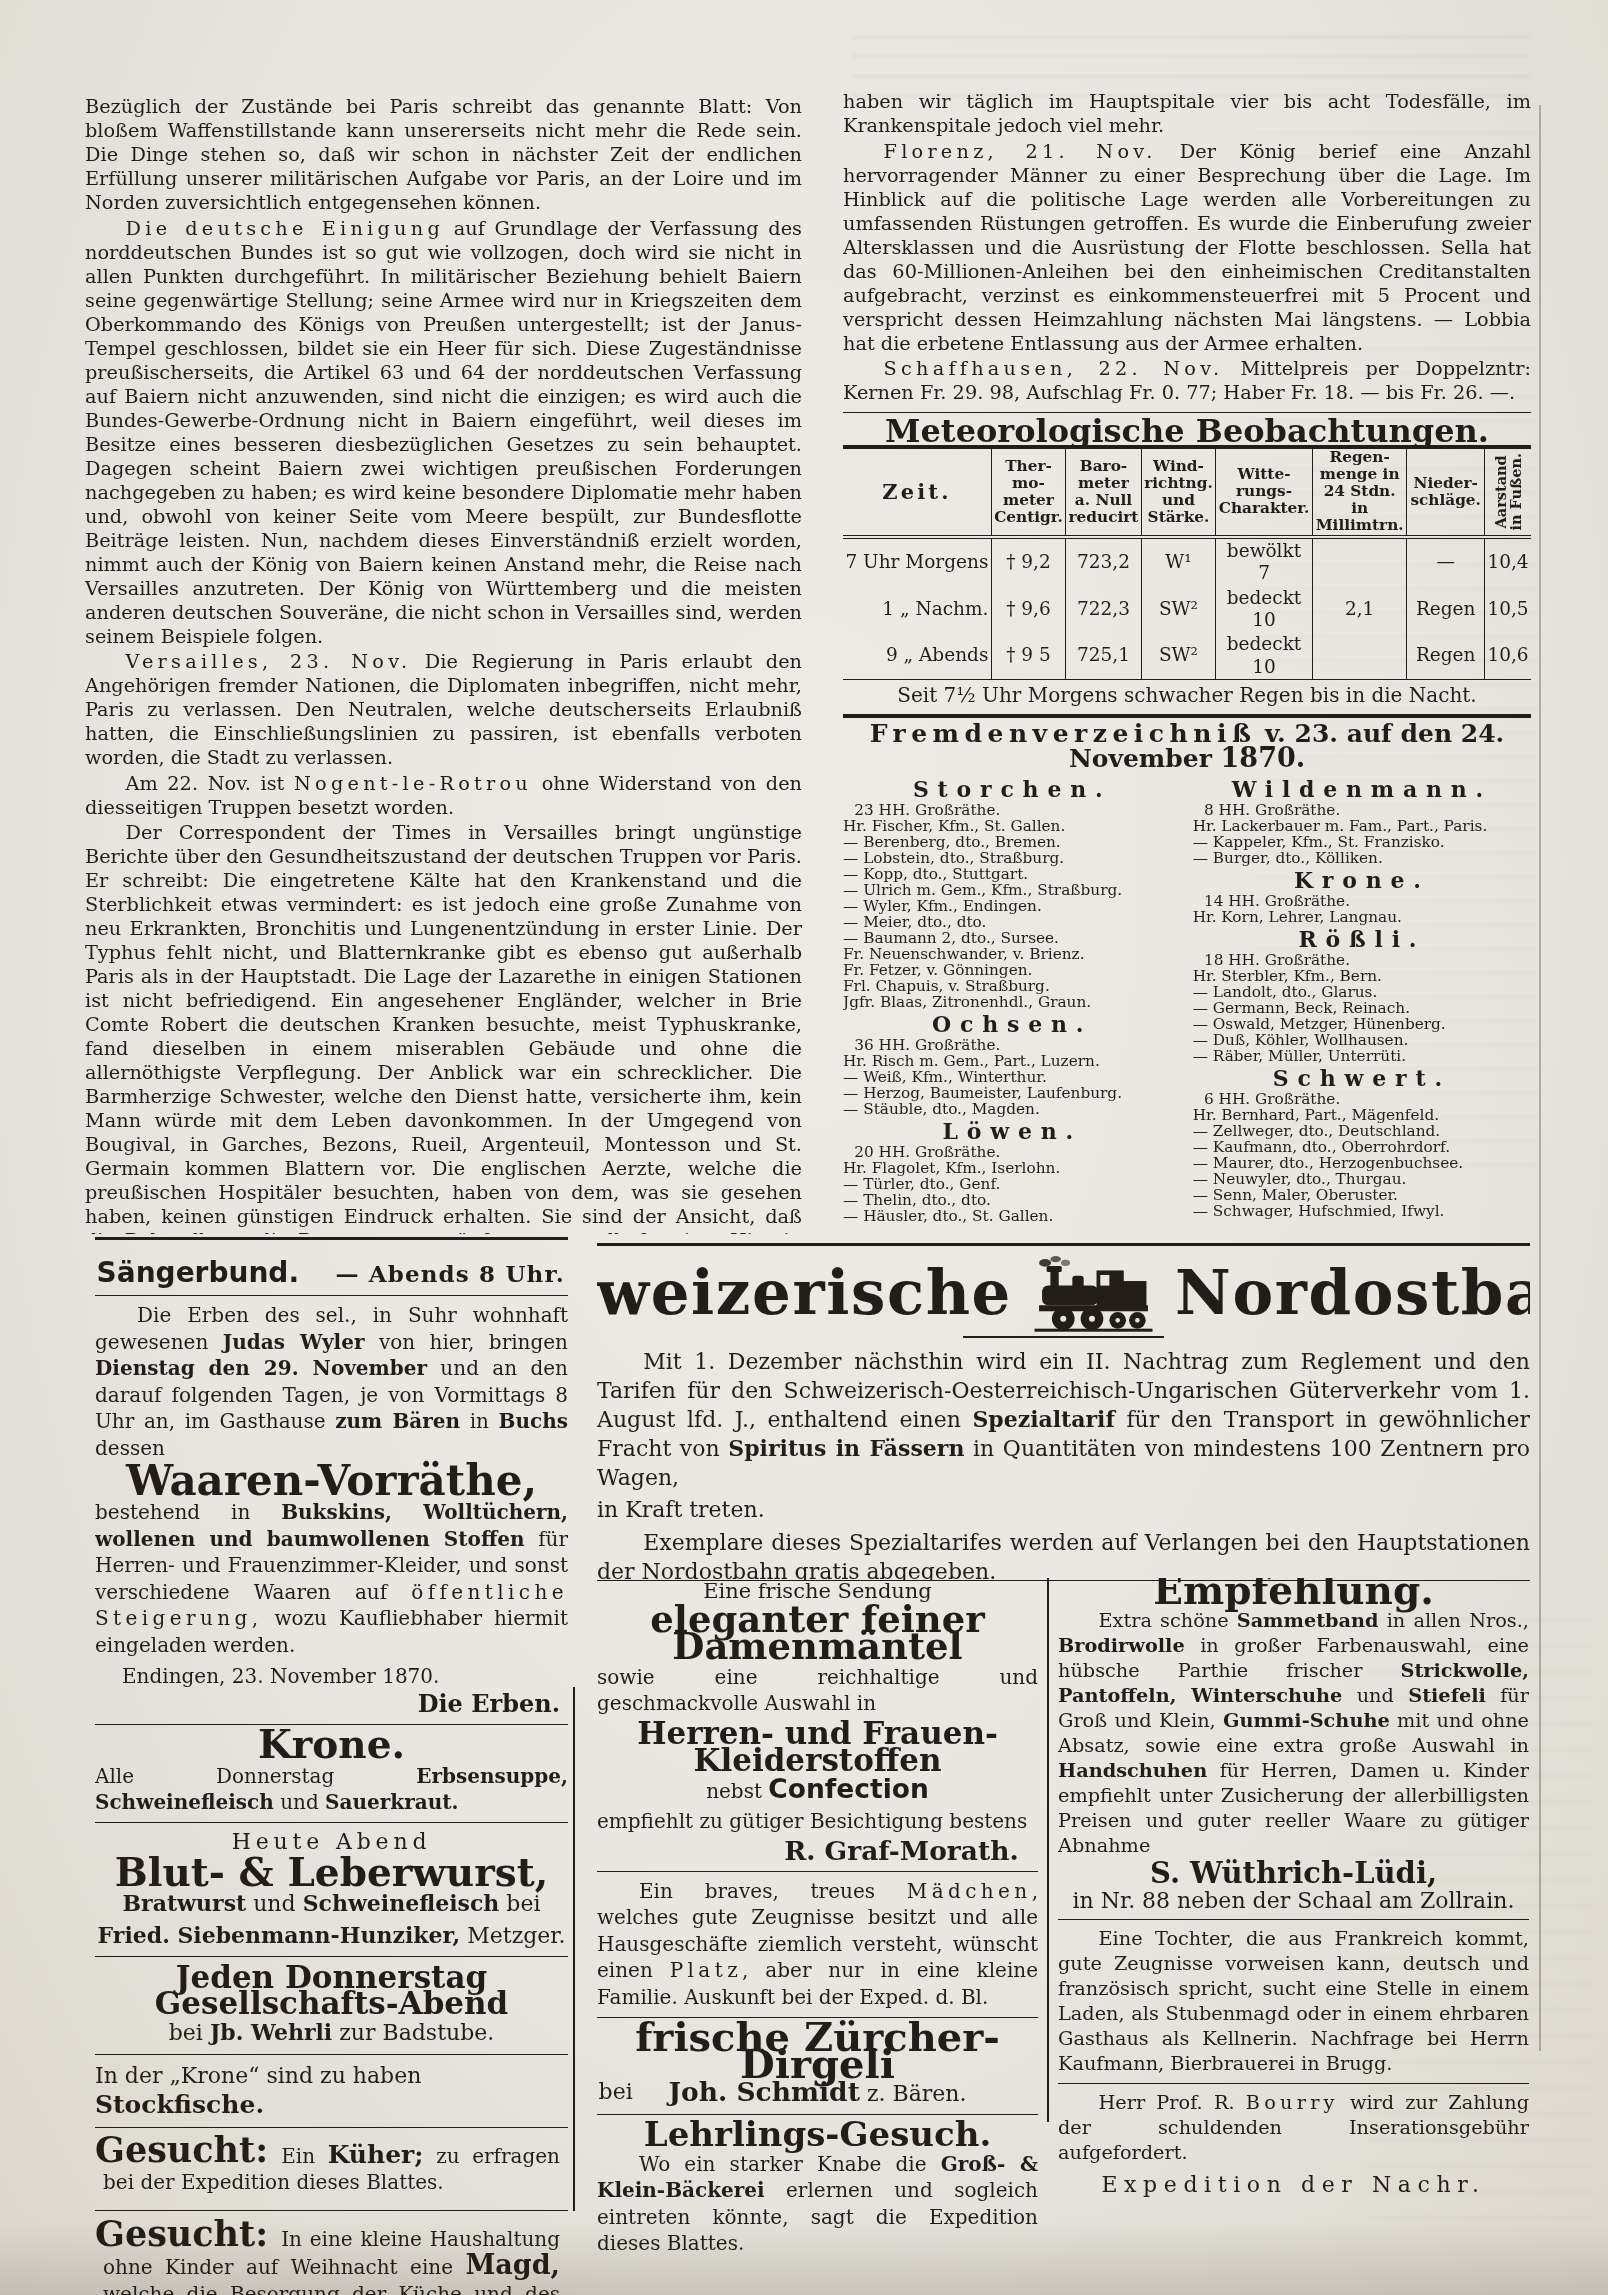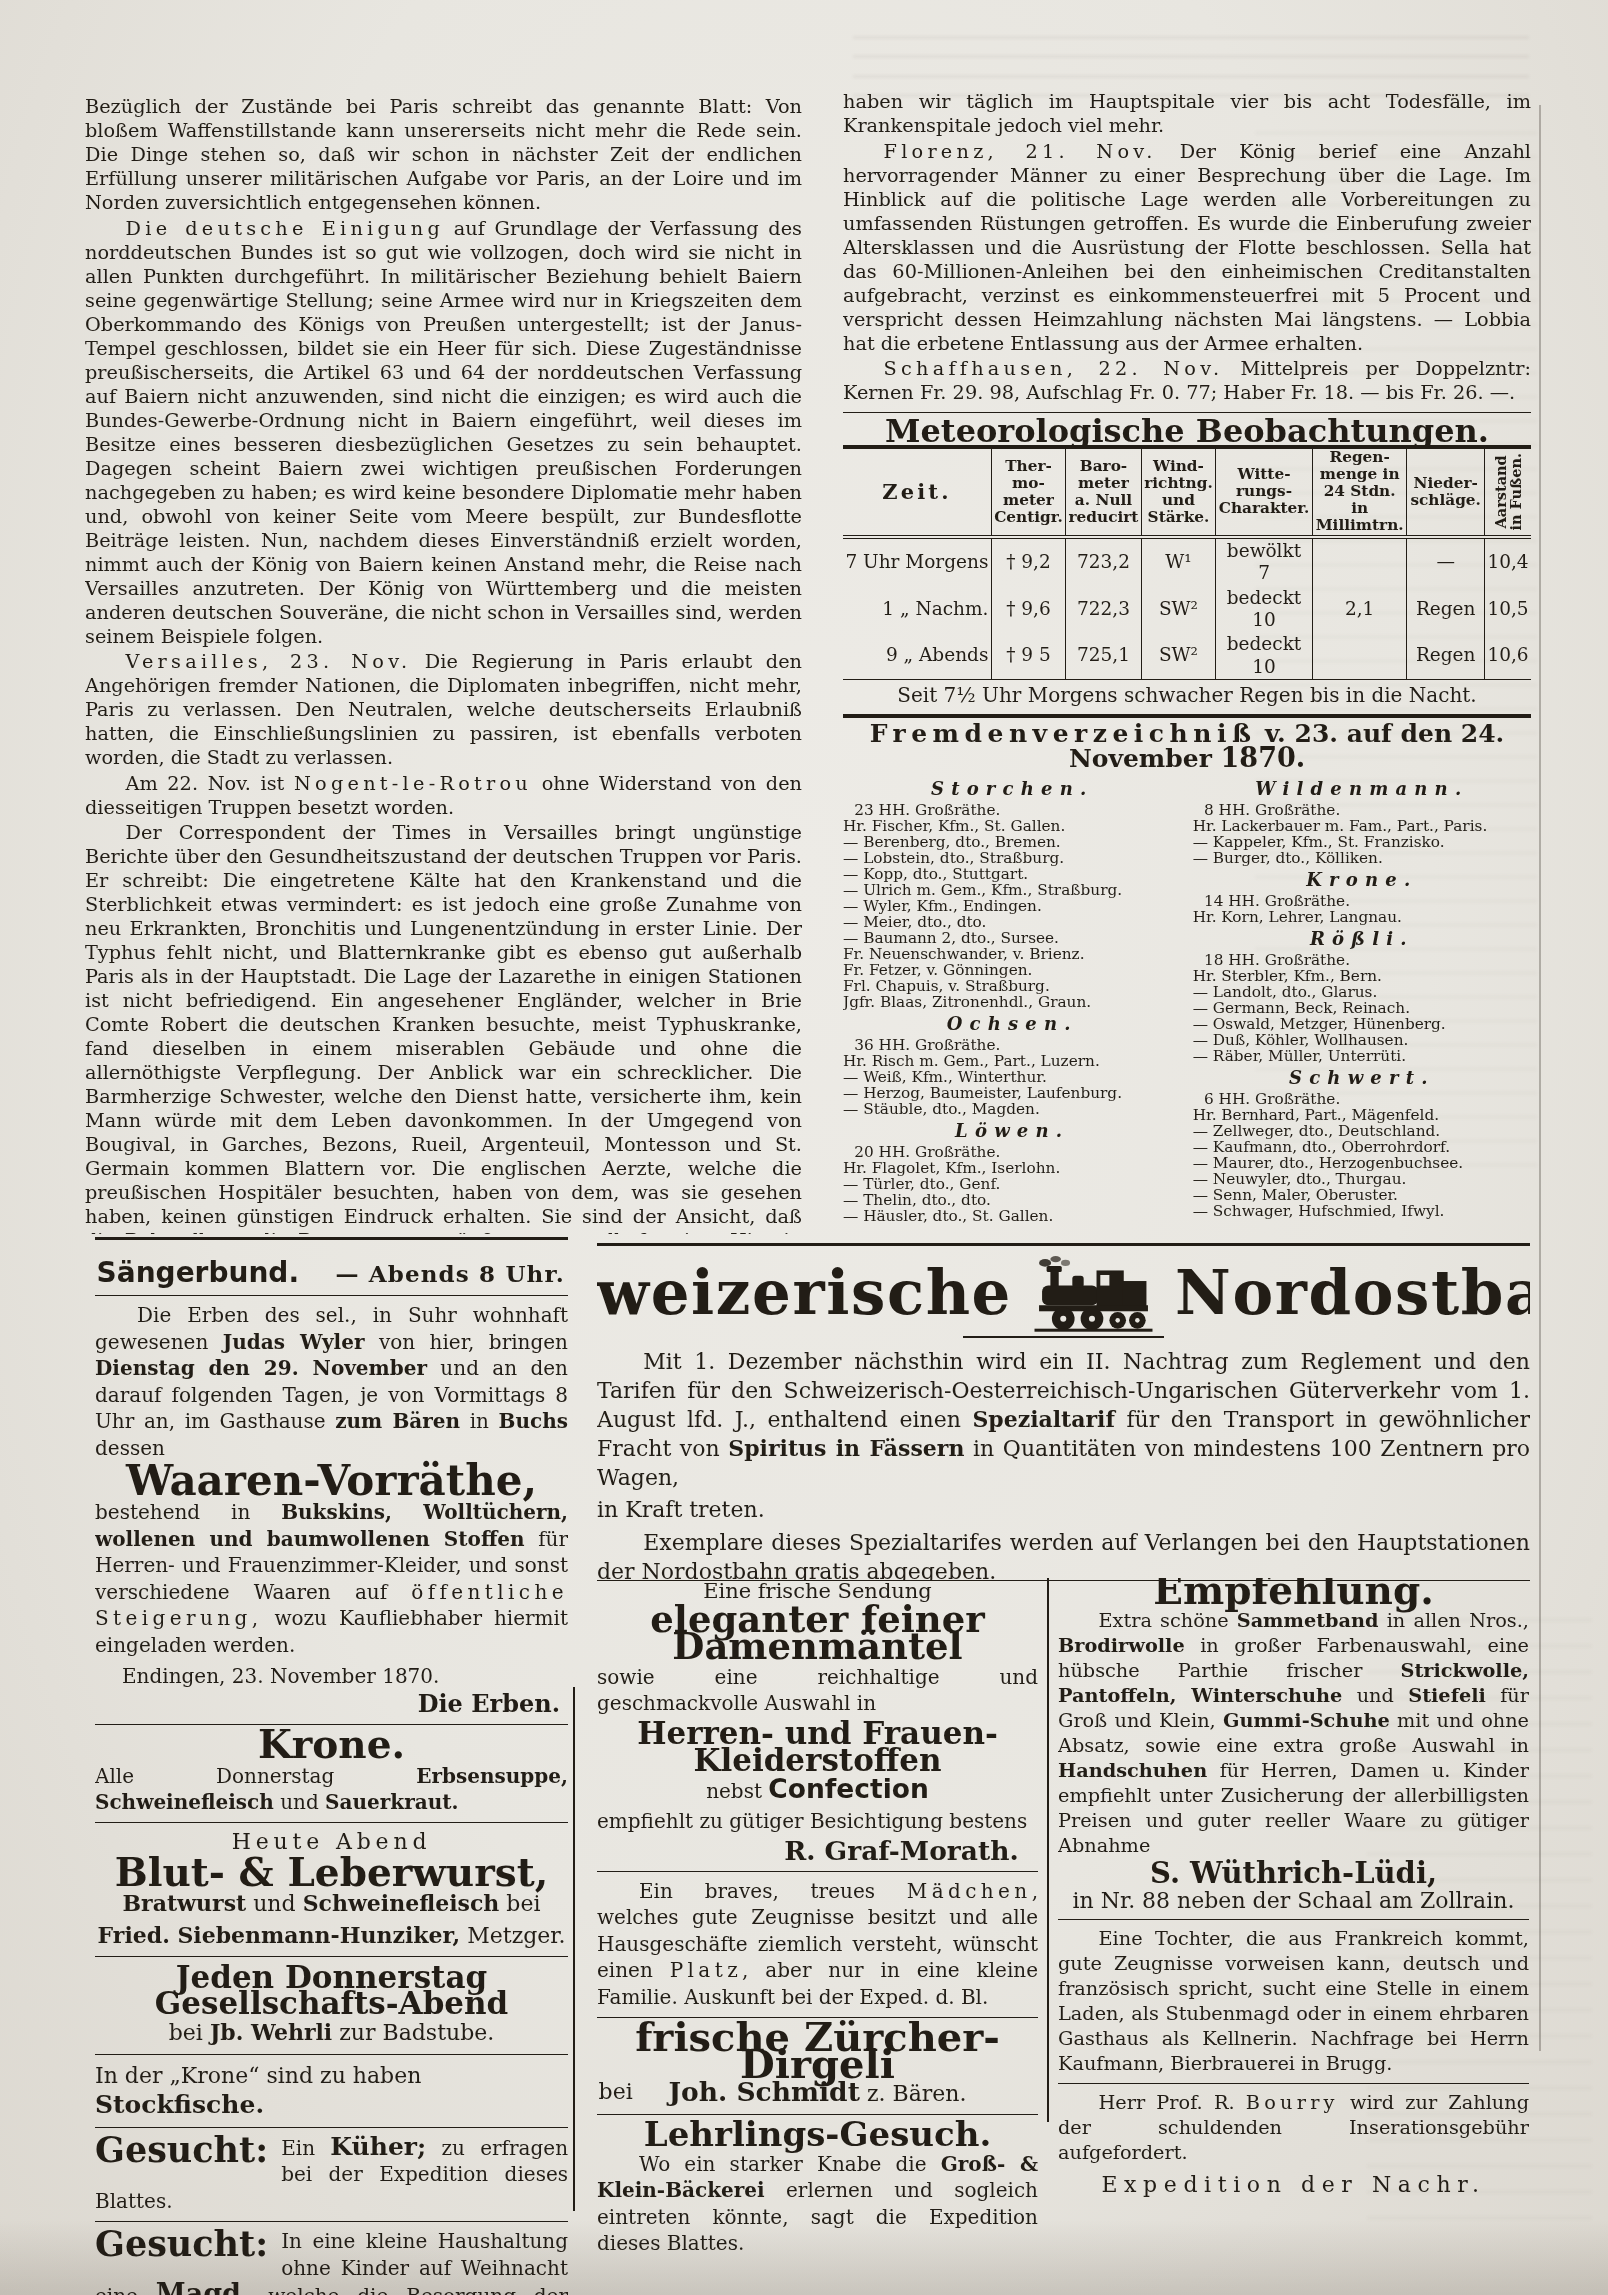--- a/index.html
+++ b/index.html
@@ -33,41 +33,41 @@
   .wtable td{font-size:18.5px;line-height:22.5px;text-align:center;}
   .wtable td.zl{text-align:right;white-space:nowrap;}
   th.rot{vertical-align:middle;}
   .rotbox{writing-mode:vertical-rl;transform:rotate(180deg);margin:0 auto;line-height:1.05;font-size:14.5px;white-space:pre-line;}
   .met-footer{text-align:center;font-size:20px;margin:3.2px 0 0;}
 
   .frem-title{font-size:25px;text-align:center;margin:4.8px 0 3.2px;}
   .frem-title .yr{font-size:27px;}
   .frem-cols{display:flex;gap:11.3px;}
   .frem-col{flex:1 1 0;}
-  .hname{text-align:center;font-weight:bold;letter-spacing:.4em;font-size:18px;margin:2.4px 0 0.8px;font-style:italic;}
+  .hname{text-align:center;font-weight:bold;letter-spacing:.4em;font-size:22px;margin:2.4px 0 0.8px;}
   .hcount{font-size:15.3px;line-height:16px;padding-left:11.3px;}
   .entry{font-size:15.3px;line-height:16px;padding-left:1.15em;text-indent:-1.15em;white-space:nowrap;}
 
   
   .ads-left{left:95px;top:1237px;width:473px;height:1046px;font-size:20px;line-height:26.5px;border-top:3.2px solid #221d16;padding-top:18px;}
   .saenger{display:flex;justify-content:space-between;align-items:baseline;border-bottom:1.6px solid #221d16;padding:1.6px 3.2px 8px 1.6px;}
   .sg-name{font-family:"DejaVu Sans","Liberation Sans",sans-serif;font-weight:bold;font-size:28px;}
   .sg-rest{font-weight:bold;font-size:23px;letter-spacing:.05em;}
   .waaren{font-size:42px;text-align:center;margin:6.4px 0 4.8px;}
   .aux-date{margin:4.8px 0 0 27px;font-size:20px;}
   .aux-sig{text-align:right;font-size:24px;margin:1.6px 8px 4.8px 0;}
   .krone-title{font-size:39px;text-align:center;margin:1.6px 0 4.8px;}
   .blut{font-size:39px;text-align:center;margin:1.6px 0 3.2px;}
   .f30{font-size:22px;}
   .f32{font-size:22px;line-height:29px;}
   .f36{font-size:25px;}
   .wehrli1{font-size:31px;margin:3.2px 0 1.6px;}
   .ges{overflow:hidden;margin:3.2px 0;}
   .ges-label{float:left;font-size:35px;margin:3.2px 13px 0 0;}
-  .ges p{margin:0;}
+  .ges p{margin:8px;}
   .magd{font-size:27px;font-weight:bold;}
 
   
   .nob{left:597px;top:1243px;width:933px;height:328px;border-top:3.2px solid #221d16;border-bottom:1.6px solid #221d16;padding-top:6.4px;font-size:22px;line-height:29px;}
   .nob-title{display:flex;justify-content:center;align-items:center;gap:21px;}
   .nt{font-size:61px;font-weight:bold;letter-spacing:1.6px;}
   .nob-underline{width:201px;border-top:2.4px solid #221d16;margin:3.2px auto 9.7px;}
   .loco svg{display:block;}
 
   

